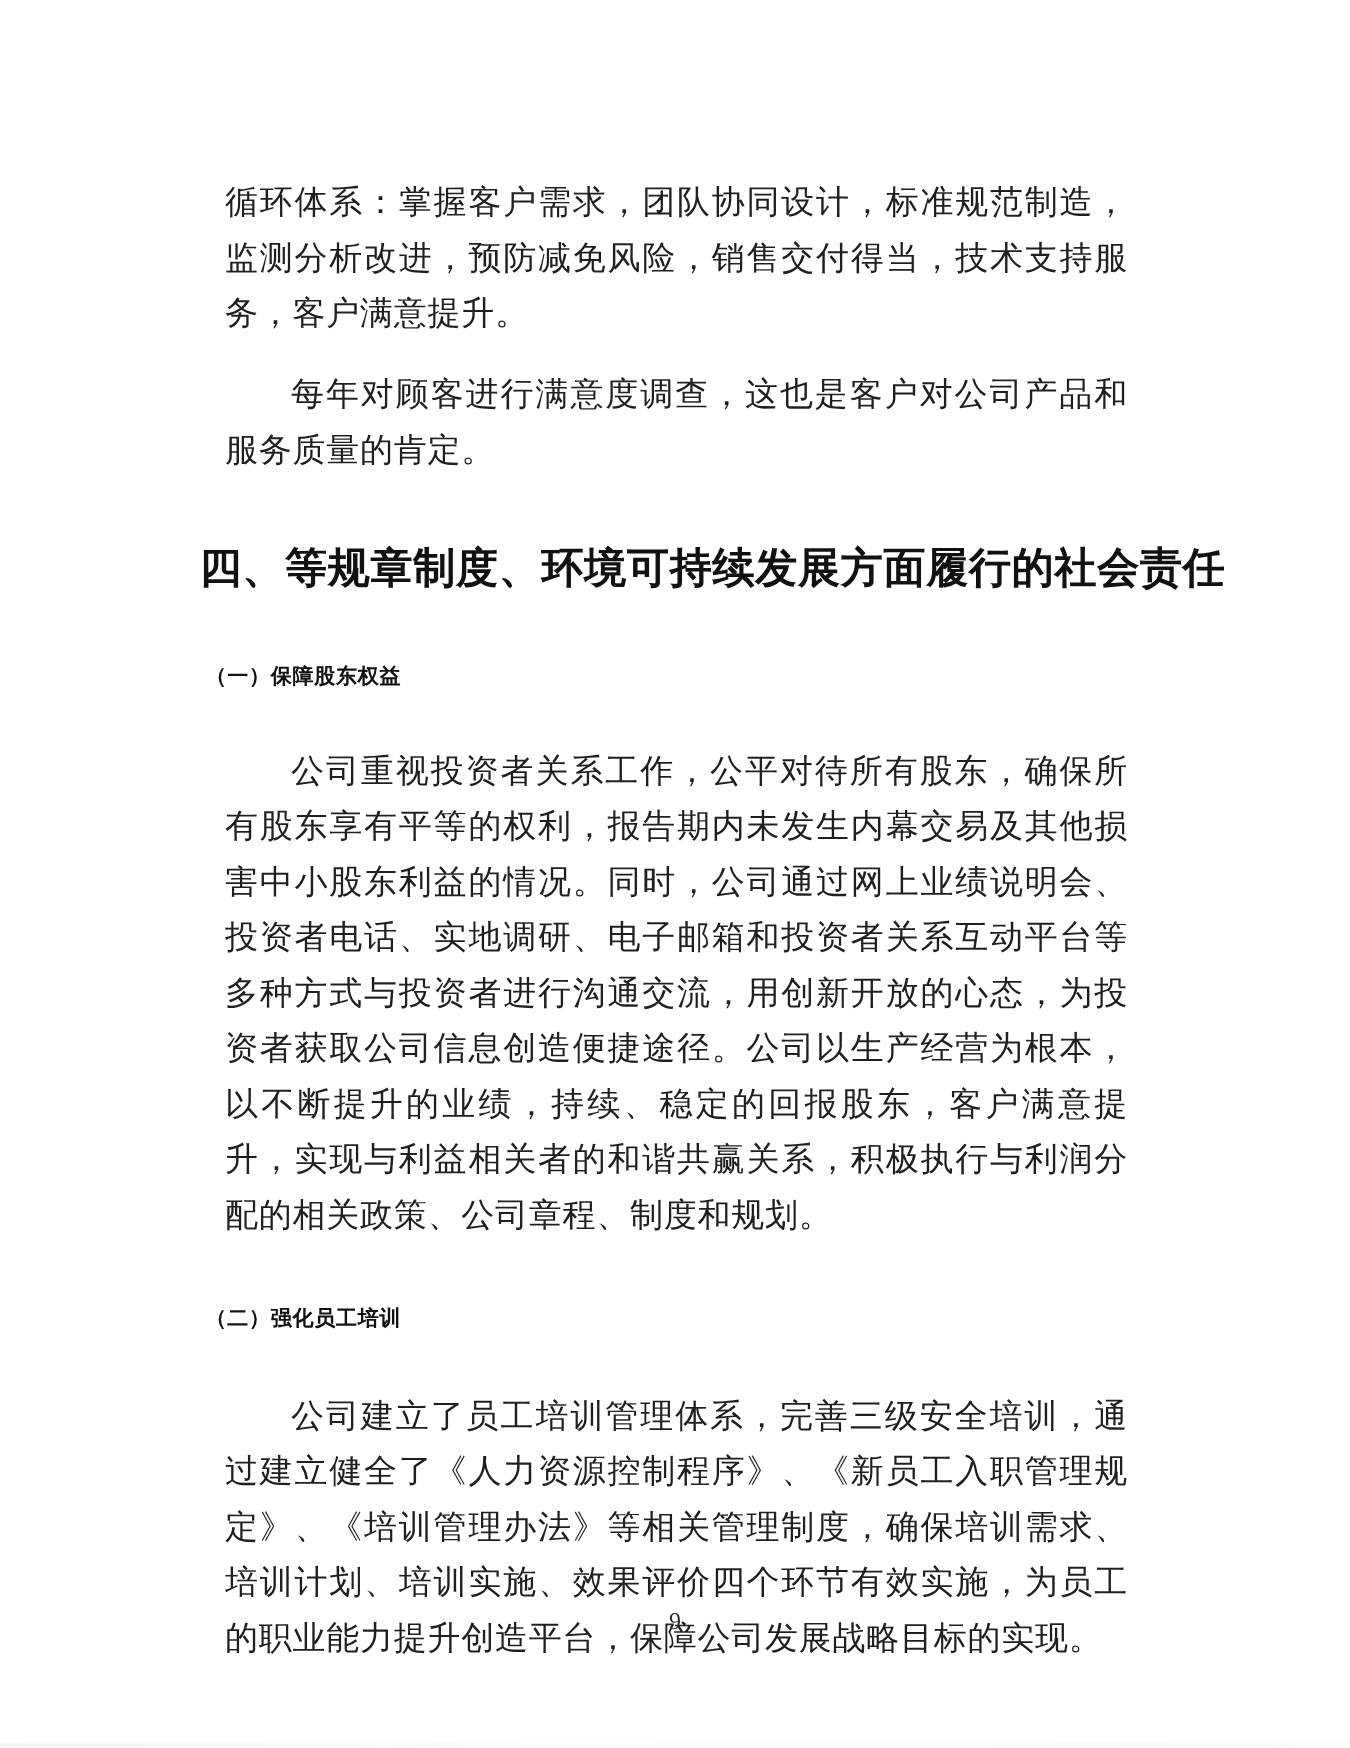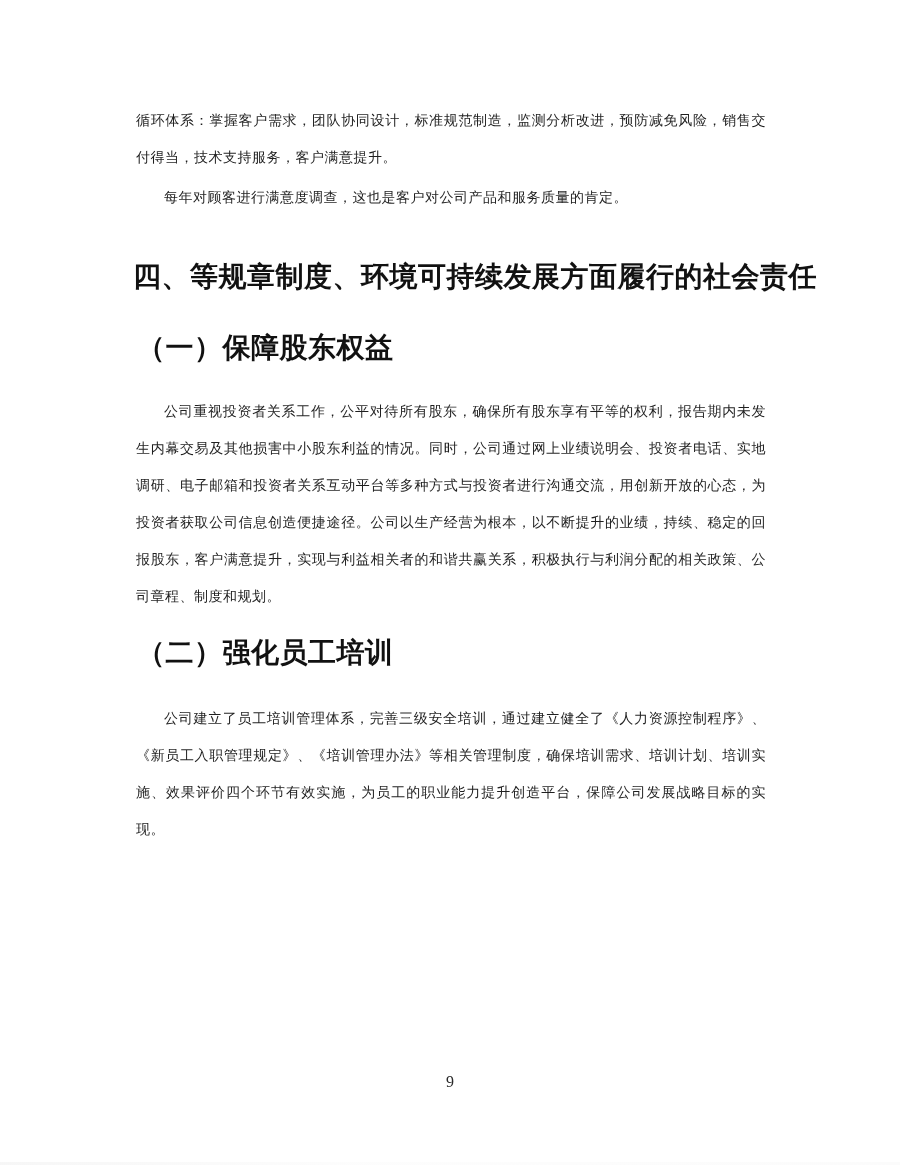--- a/index.html
+++ b/index.html
@@ -17,22 +17,22 @@
     font-family: "Liberation Serif", "DejaVu Serif", serif;
   }
   .content {
     position: absolute;
     top: 0;
     left: 133px;
     width: 636px;
     padding-top: 99px;
   }
   p.body-par {
-    margin: 3px;
-    font-size: 14px;
+    margin: 17px;
+    font-size: 22px;
     line-height: 37px;
     text-align: justify;
     text-justify: inter-ideograph;
     text-indent: 2em;
     color: #1f1f1f;
     letter-spacing: 0.5px;
   }
   p.no-indent {
     text-indent: 0;
   }
@@ -43,27 +43,27 @@
     font-size: 28px;
     line-height: 36px;
     color: #111111;
     letter-spacing: 0.5px;
     white-space: nowrap;
   }
   h2.subsection-heading {
     margin: 39px 0 31px 4px;
     font-family: "Liberation Sans", "DejaVu Sans", sans-serif;
     font-weight: 700;
-    font-size: 28px;
+    font-size: 14px;
     line-height: 28px;
     color: #111111;
     letter-spacing: 0.5px;
   }
   h2.subsection-heading.second {
-    margin-top: 24px;
+    margin-top: 36px;
     margin-bottom: 33px;
   }
   .footer {
     position: absolute;
     top: 1073px;
     left: 0;
     width: 900px;
     text-align: center;
   }
   .page-number {

